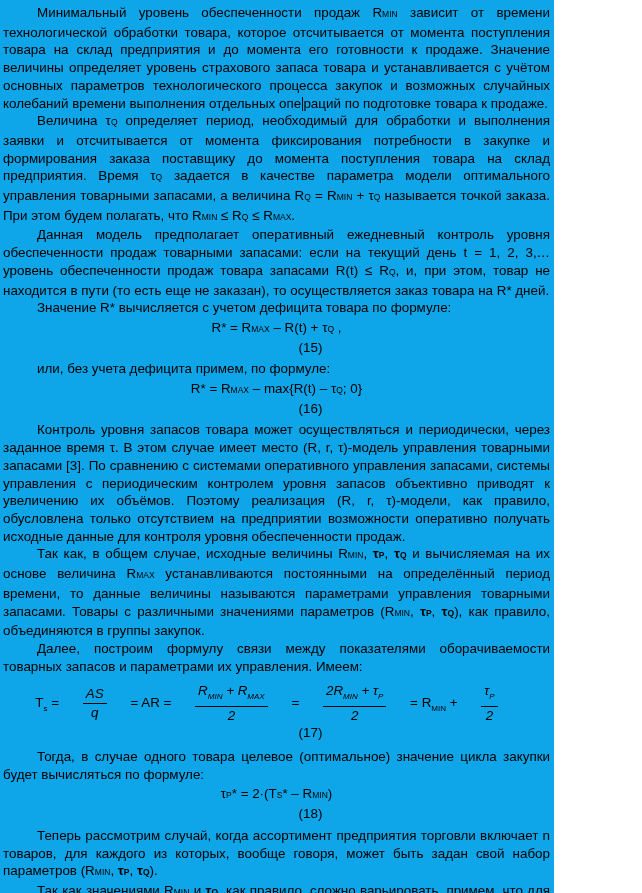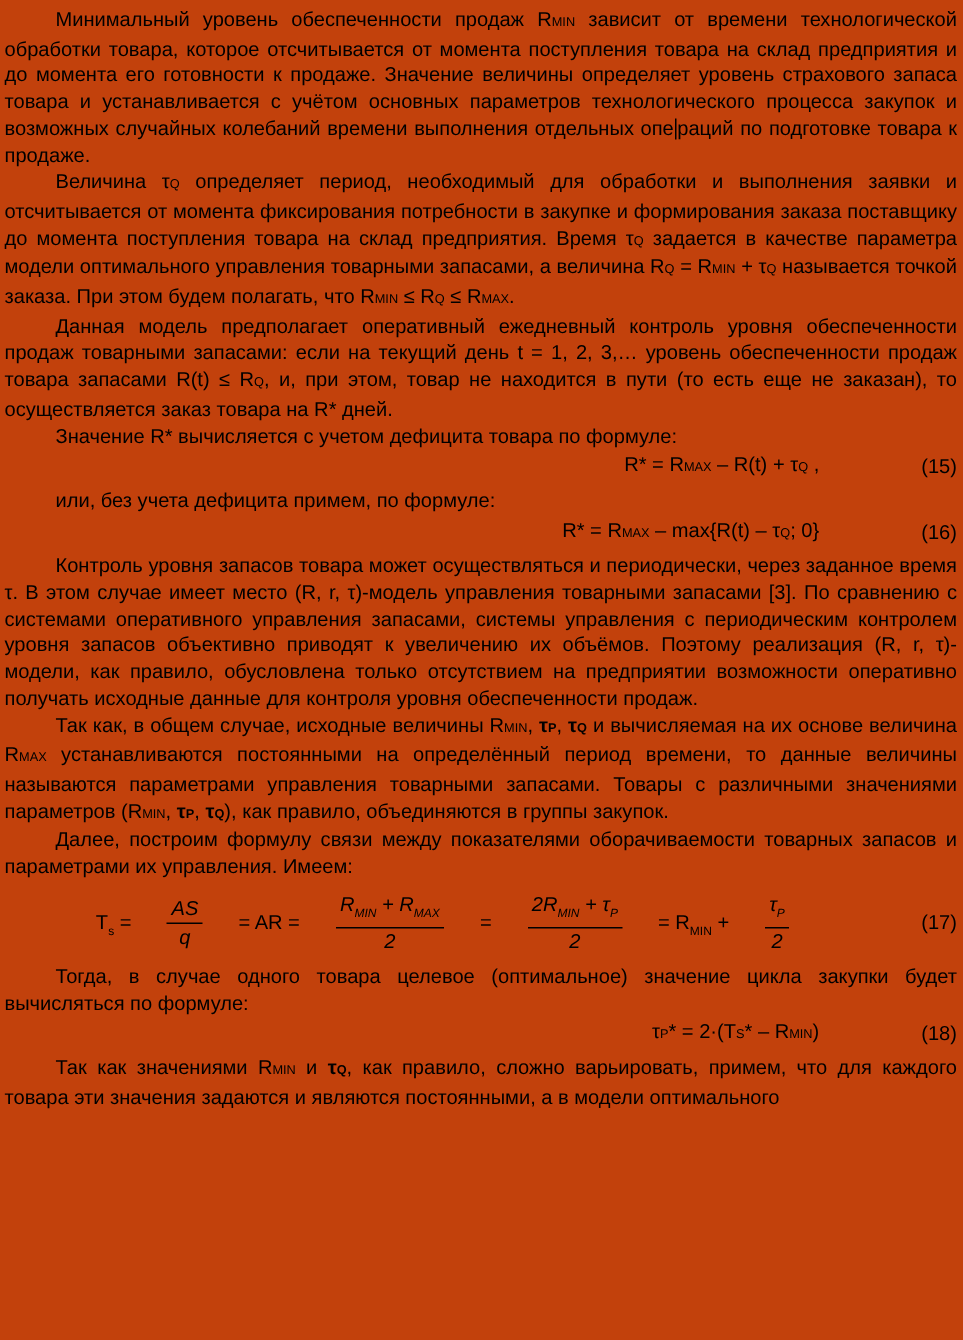--- a/index.html
+++ b/index.html
@@ -1,21 +1,21 @@
 <!DOCTYPE html>
 <html lang="ru"><head>
 <meta charset="utf-8">
 <style>
   html, body { margin: 0; padding: 0; background: #ffffff; }
   .page {
-    width: 642px;
+    width: 554px;
     height: 893px;
     box-sizing: border-box;
     padding: 4px 4px 0 3px;
-    background: #c2410c;
+    background: #0ea5e9;
     color: #000000;
     font-family: "Liberation Sans", sans-serif;
     font-size: 13.4px;
     line-height: 17.7px;
     overflow: hidden;
   }
   .para {
     margin: 0;
     text-align: justify;
     text-indent: 34px;
@@ -30,20 +30,21 @@
     background: #000;
     vertical-align: -3px;
     margin: 0 0.5px;
   }
   .formula-row {
     display: flex;
     justify-content: flex-end;
     align-items: center;
     margin: 2px 0 4px 0;
     text-indent: 0;
+    flex-direction: column;
   }
   .formula { white-space: pre-wrap; }
   .eq-num { margin-left: 68px; }
   .formula-row.tall { margin: 8px 0 6px 0; }
   .formula-row.tall .eq-num { }
   .frac {
     display: inline-block;
     text-align: center;
     vertical-align: middle;
     margin: 0 20px;
@@ -83,15 +84,16 @@
       <p class="para">Далее, построим формулу связи между показателями оборачиваемости товарных запасов и параметрами их управления. Имеем:</p>
       <div class="formula-row tall">
         <span class="formula">T<span class="lsub">s</span> = <span class="frac"><span class="num">AS</span><span class="den">q</span></span> = AR = <span class="frac"><span class="num">R<span class="lsub">MIN</span> + R<span class="lsub">MAX</span></span><span class="den">2</span></span> = <span class="frac"><span class="num">2R<span class="lsub">MIN</span> + τ<span class="lsub">P</span></span><span class="den">2</span></span> = R<span class="lsub">MIN</span> + <span class="frac"><span class="num">τ<span class="lsub">P</span></span><span class="den">2</span></span></span>
         <span class="eq-num">(17)</span>
       </div>
       <p class="para">Тогда, в случае одного товара целевое (оптимальное) значение цикла закупки будет вычисляться по формуле:</p>
       <div class="formula-row">
         <span class="formula">τ<span class="sub">P</span>* = 2·(T<span class="sub">S</span>* – R<span class="sub">MIN</span>)</span>
         <span class="eq-num">(18)</span>
       </div>
+      <p class="para">Теперь рассмотрим случай, когда ассортимент предприятия торговли включает n товаров, для каждого из которых, вообще говоря, может быть задан свой набор параметров (R<span class="sub">MIN</span>, <span class="bold">τ</span><span class="sub bold">P</span>, <span class="bold">τ</span><span class="sub bold">Q</span>).</p>
       <p class="para">Так как значениями R<span class="sub">MIN</span> и <span class="bold">τ</span><span class="sub bold">Q</span>, как правило, сложно варьировать, примем, что для каждого товара эти значения задаются и являются постоянными, а в модели оптимального</p>
     </div>
 </div>
 
 </body></html>

